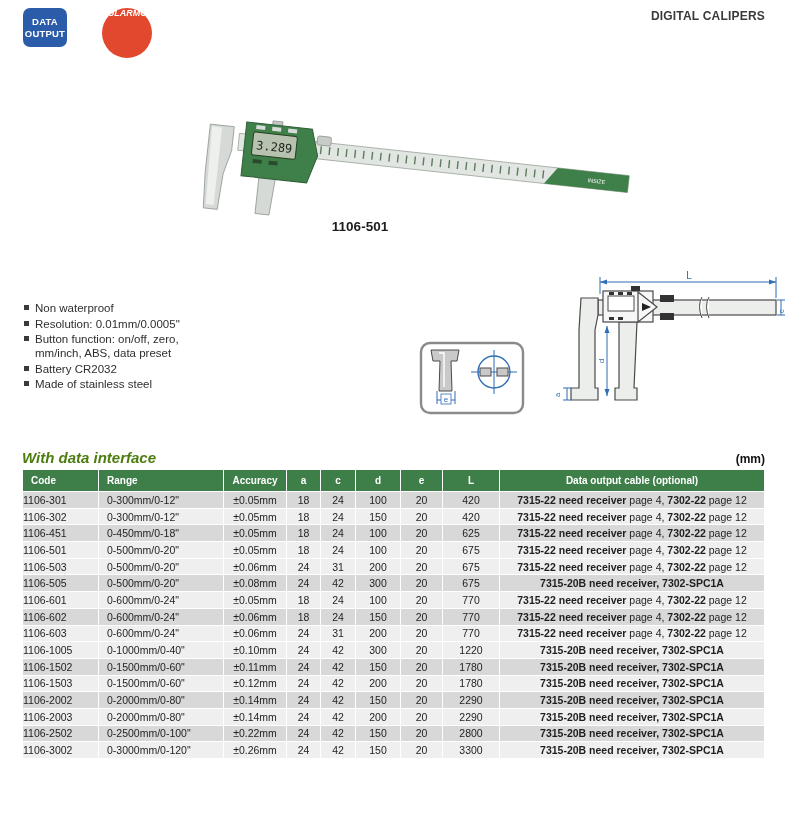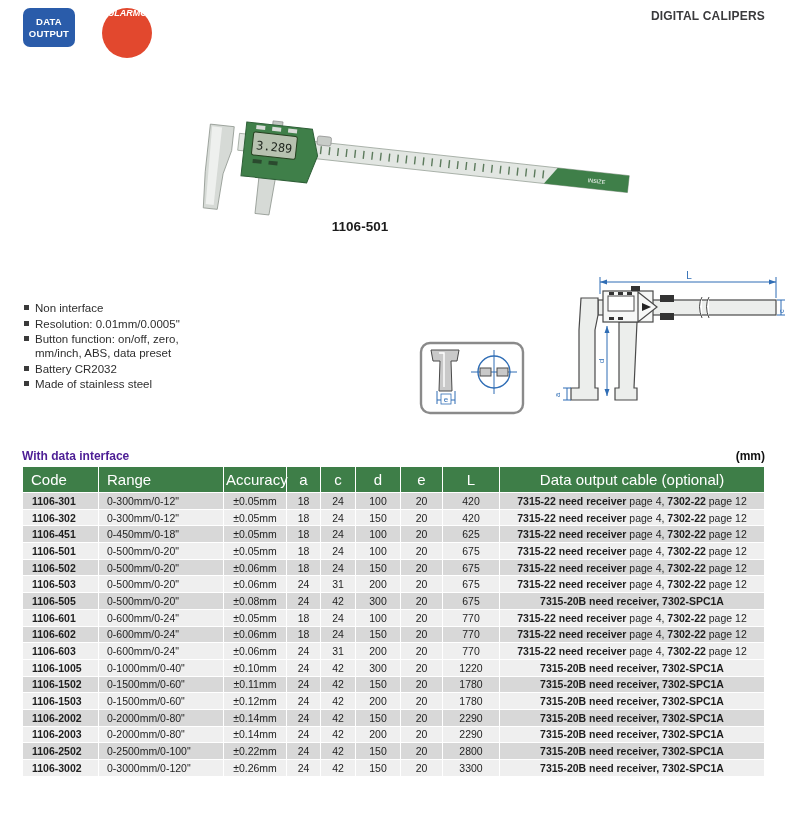--- a/index.html
+++ b/index.html
@@ -1,20 +1,20 @@
 <!DOCTYPE html>
 <html><head>
 <meta charset="utf-8">
 <style>
   * { margin:0; padding:0; box-sizing:border-box; }
   html,body { width:787px; height:831px; background:#fff; font-family:"Liberation Sans", sans-serif; color:#222; overflow:hidden; }
   .abs { position:absolute; }
 
   
-  .badge-square { left:23px; top:8px; width:52px; height:39px; border-radius:7px; background:#2a5caa;
+  .badge-square { left:23px; top:8px; width:44px; height:39px; border-radius:7px; background:#2a5caa;
     color:#fff; font-weight:bold; font-size:9.5px; display:flex; flex-direction:column; align-items:center;
     justify-content:center; line-height:1.2; letter-spacing:0.2px; }
   .badge-round { left:102px; top:8px; width:50px; height:50px; border-radius:50%; background:#e2482e;
     color:#fff; font-weight:bold; font-size:9px; display:flex; flex-direction:row; align-items:flex-start;
     justify-content:center; line-height:1.25; font-style:italic; }
 
   
   .page-title { top:9px; right:22px; font-size:12px; font-weight:bold; color:#3a3a3c; letter-spacing:0.2px; }
 
   
@@ -26,29 +26,29 @@
   .features li { position:relative; padding-left:11px; margin-bottom:1.5px; line-height:1.22; }
   .features li::before { content:""; position:absolute; left:0; top:4px; width:5px; height:5px; background:#3a3a3a; }
 
   
   .section-box-svg { left:419px; top:341px; width:106px; height:76px; }
   .tech-svg { left:543px; top:268px; width:244px; height:180px; }
 
   
   .table-wrap { left:22px; top:449px; width:743px; }
   .table-title-row { display:flex; justify-content:space-between; align-items:baseline; margin-bottom:3px; }
-  .table-title { font-size:12px; font-weight:bold; color:#4c1d95; }
+  .table-title { font-size:15px; font-weight:bold; color:#4d7c0f;font-style:italic; }
   .table-unit { font-size:12px; font-weight:bold; color:#111; }
   table.spec { width:743px; border-collapse:separate; border-spacing:1px; table-layout:fixed; }
-  table.spec th { background:#3e7e48; color:#fff; font-weight:normal; font-size:15px; height:21px; padding:4px 2px; text-align:center; }
+  table.spec th { background:#3e7e48; color:#fff; font-weight:bold; font-size:10px; height:21px; padding:4px 2px; text-align:center; }
   table.spec th.al { text-align:left; padding-left:8px; }
   table.spec td { font-size:10.5px; height:15.7px; padding:0 2px; text-align:center; color:#1e1e1e; white-space:nowrap; overflow:hidden; }
   table.spec tr.odd td { background:#d8d8d8; }
   table.spec tr.even td { background:#efefef; }
-  table.spec td.code { font-weight:bold; text-align:left; padding-left:9px; }
+  table.spec td.code { font-weight:normal; text-align:left; padding-left:0; }
   table.spec td.range { text-align:left; padding-left:8px; }
   table.spec td.cable b { font-weight:bold; }
 </style>
 </head>
 <body>
 
 <div class="abs badge-square">
   <span>DATA</span>
   <span>OUTPUT</span>
 </div>
@@ -81,21 +81,21 @@
     <rect x="136" y="6" width="9" height="4" fill="#d8dcd8"></rect>
     <rect x="104" y="40" width="9" height="4" fill="#2a4a2e"></rect>
     <rect x="120" y="40" width="9" height="4" fill="#2a4a2e"></rect>
 
     <rect x="166" y="10" width="14" height="9" rx="2" fill="#c8ccc8" stroke="#888" stroke-width="0.7"></rect>
   </g>
 </svg>
 <div class="abs product-caption">1106-501</div>
 
 <ul class="abs features">
-    <li>Non interface</li>
+    <li>Non waterproof</li>
     <li>Resolution: 0.01mm/0.0005"</li>
     <li>Button function: on/off, zero, mm/inch, ABS, data preset</li>
     <li>Battery CR2032</li>
     <li>Made of stainless steel</li>
   </ul>
 
 <svg class="abs section-box-svg" viewBox="0 0 106 76">
   <rect x="2" y="2" width="102" height="70" rx="9" fill="#ffffff" stroke="#8a8a8a" stroke-width="2.4"></rect>
   <path d="M12,9 L40,9 L38,20 L32,20 L33,50 L20,50 L21,20 L14,20 Z" fill="#c9c9c9" stroke="#4a4a4a" stroke-width="1"></path>
   <path d="M20,12 L25,12 L25,46" fill="none" stroke="#ffffff" stroke-width="1.4"></path>
@@ -225,31 +225,20 @@
           <td class="code">1106-501</td>
           <td class="range">0-500mm/0-20"</td>
           <td>±0.05mm</td>
           <td>18</td>
           <td>24</td>
           <td>100</td>
           <td>20</td>
           <td>675</td>
           <td class="cable"><b>7315-22 need receiver</b><span> page 4, </span><b>7302-22</b><span> page 12</span></td>
         </tr>
-        <tr class="odd">
-          <td class="code">1106-502</td>
-          <td class="range">0-500mm/0-20"</td>
-          <td>±0.06mm</td>
-          <td>18</td>
-          <td>24</td>
-          <td>150</td>
-          <td>20</td>
-          <td>675</td>
-          <td class="cable"><b>7315-22 need receiver</b><span> page 4, </span><b>7302-22</b><span> page 12</span></td>
-        </tr>
         <tr class="even">
           <td class="code">1106-503</td>
           <td class="range">0-500mm/0-20"</td>
           <td>±0.06mm</td>
           <td>24</td>
           <td>31</td>
           <td>200</td>
           <td>20</td>
           <td>675</td>
           <td class="cable"><b>7315-22 need receiver</b><span> page 4, </span><b>7302-22</b><span> page 12</span></td>

